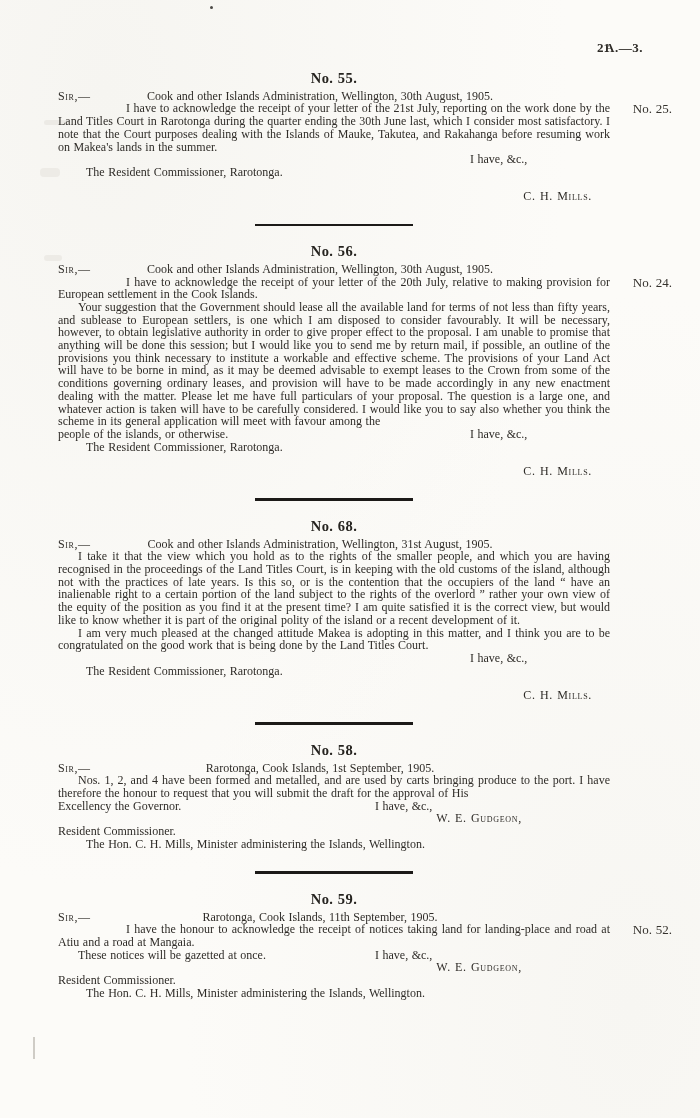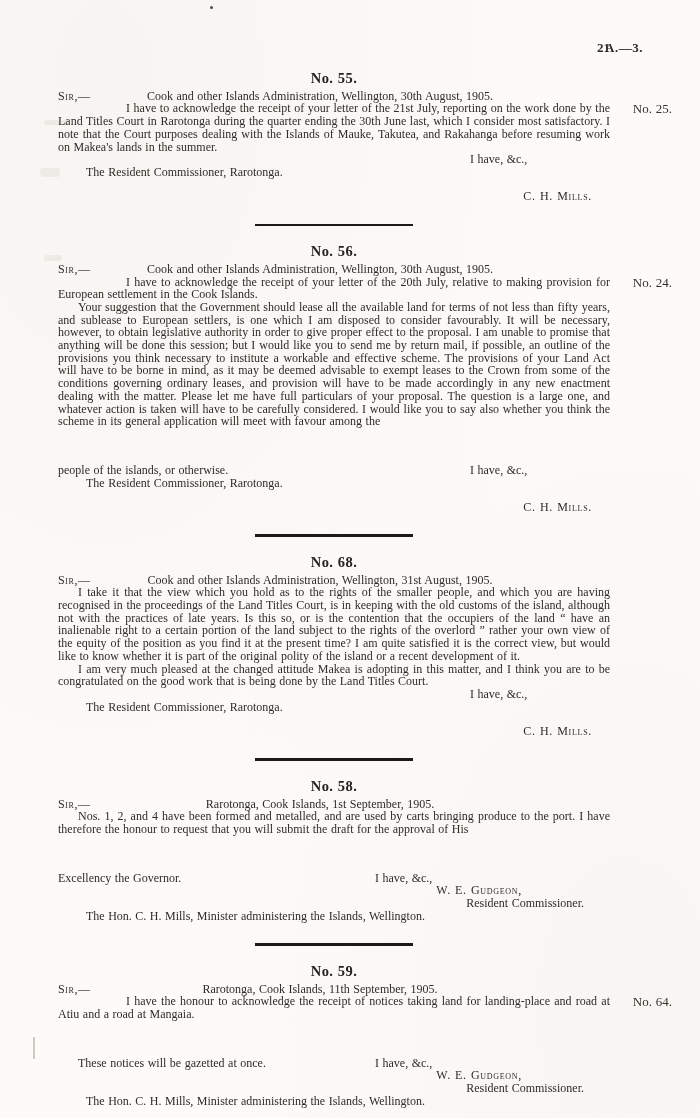--- a/index.html
+++ b/index.html
@@ -38,33 +38,33 @@
 
   .para-wrap { position: relative; }
   .para { margin: 0; text-align: justify; text-indent: 20px; }
   .para.first { text-indent: 68px; }
   .margin-note {
     position: absolute; right: -62px; top: 1px;
     font-size: 13px; white-space: nowrap; color: #35322d;
   }
 
   .valediction-row { padding-left: 412px; }
-  .lastline { position: relative; margin-top: 36px; }
+  .lastline { position: relative; }
   .lastline-text.ind { display: inline-block; margin-left: 20px; }
   .val-inline { position: absolute; top: 0; }
   .pos-a { left: 412px; }
   .pos-b { left: 317px; }
 
   .signoff { display: flex; justify-content: space-between; }
   .addressee { margin-left: 28px; }
   .signature { margin-right: 18px; font-variant: small-caps; letter-spacing: 0.7px; margin-top: 24px; }
 
   .sig-line { margin: 0; }
   .gudgeon { text-align: right; padding-right: 88px; font-variant: small-caps; letter-spacing: 0.7px; }
-  .rescom { text-align: right; padding-right: 26px; }
+  .rescom { padding-right: 26px; }
   .addressee-row { margin-left: 28px; }
 
   .divider {
     width: 158px; height: 2.5px; background: #1c1a18;
     margin: 21px auto 19px auto;
   }
 
   
   .speck { position: absolute; pointer-events: none; }
   .speck-dot { left: 210px; top: 6px; width: 3px; height: 3px; background: #4c4a46; border-radius: 50%; }
@@ -167,21 +167,21 @@
   <div class="divider"></div>
 
   <section class="letter">
     <h2 class="letter-heading">No. 59.</h2>
     <div class="sal-row">
       <span class="sir">Sir,—</span>
       <div class="dateline">Rarotonga, Cook Islands, 11th September, 1905.</div>
     </div>
     <div class="para-wrap">
       <p class="para first">I have the honour to acknowledge the receipt of notices taking land for landing-place and road at Atiu and a road at Mangaia.</p>
-      <span class="margin-note">No. 64.</span>
+      <span class="margin-note">No. 52.</span>
     </div>
     <div class="lastline">
       <span class="lastline-text ind">These notices will be gazetted at once.</span>
       <span class="val-inline pos-b">I have, &amp;c.,</span>
     </div>
     <div class="sig-line gudgeon">W. E. Gudgeon,</div>
     <div class="sig-line rescom">Resident Commissioner.</div>
     <div class="addressee-row">The Hon. C. H. Mills, Minister administering the Islands, Wellington.</div>
   </section>
 

